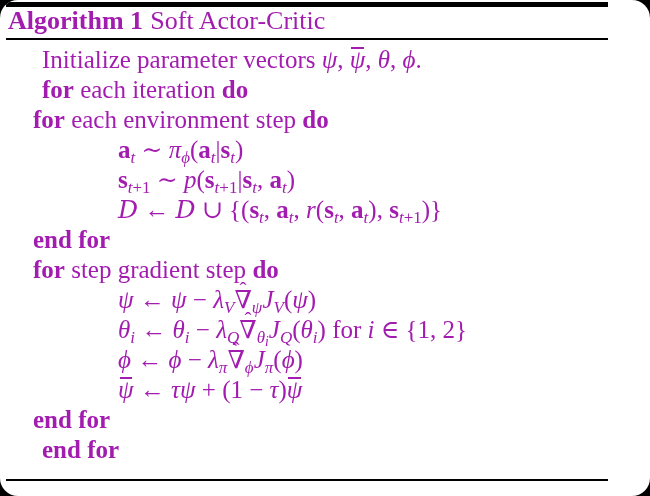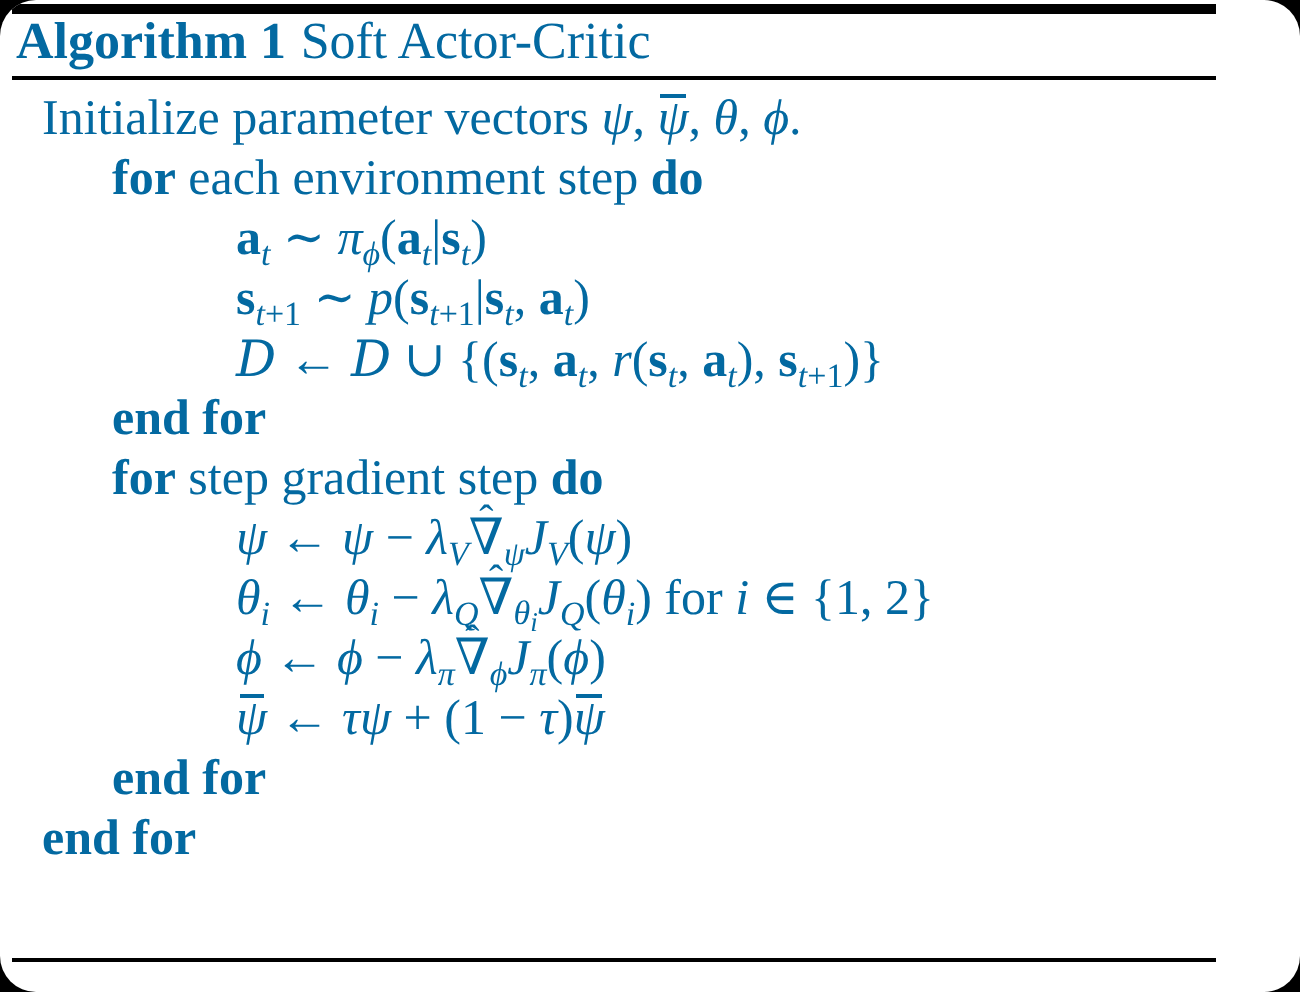--- a/index.html
+++ b/index.html
@@ -32,22 +32,22 @@
   .algo-lines {
     position: absolute;
     left: 0; top: 45px; right: 0;
   }
   .algo-line {
     height: 30px;
     line-height: 30px;
     font-size: 25px;
     white-space: nowrap;
   }
-  .indent-0 { padding-left: 21px; }
-  .indent-1 { padding-left: 56px; }
+  .indent-0 { padding-left: 42px; }
+  .indent-1 { padding-left: 33px; }
   .indent-2 { padding-left: 118px; }
 
   .tok-kw  { font-weight: bold; }
   .tok-text, .tok-mn, .tok-mo { font-style: normal; }
   .tok-mi  { font-style: italic; }
   .tok-mb  { font-weight: bold; font-style: normal; }
   .tok-cal { font-style: italic; font-family: "DejaVu Serif", serif; }
 
   sub {
     font-size: 68%;
@@ -72,28 +72,29 @@
     top: 0.02em;
     left: 10%; right: 8%;
     height: 0;
     font-size: 0;
     border-top: 2px solid currentColor;
   }
 </style>
 </head>
 <body style="background: rgb(0, 0, 0);">
 
-<div class="paper" style="background: rgb(255, 255, 255); color: #0369a1;">
+<div class="paper" style="background: rgb(255, 255, 255); color: #a21caf;">
   <div class="rule rule-top" style="background: rgb(0, 0, 0);"></div>
   <div class="algo-title">
     <span class="label">Algorithm 1</span><span class="name">Soft Actor-Critic</span>
   </div>
   <div class="rule rule-mid" style="background: rgb(0, 0, 0);"></div>
   <div class="algo-lines">
       <div class="algo-line indent-0"><span class="tok tok-text">Initialize parameter vectors </span><span class="tok tok-mi">ψ</span><span class="tok tok-mn">, </span><span class="tok tok-mi acc-wrap"><span class="acc acc-bar"></span><span>ψ</span></span><span class="tok tok-mn">, </span><span class="tok tok-mi">θ</span><span class="tok tok-mn">, </span><span class="tok tok-mi">ϕ</span><span class="tok tok-mn">.</span></div>
+      <div class="algo-line indent-0"><span class="tok tok-kw">for</span><span class="tok tok-text"> each iteration </span><span class="tok tok-kw">do</span></div>
       <div class="algo-line indent-1"><span class="tok tok-kw">for</span><span class="tok tok-text"> each environment step </span><span class="tok tok-kw">do</span></div>
       <div class="algo-line indent-2"><span class="tok tok-mb">a</span><sub class="tok tok-sub">t</sub><span class="tok tok-mo"> ∼ </span><span class="tok tok-mi">π</span><sub class="tok tok-sub">ϕ</sub><span class="tok tok-mn">(</span><span class="tok tok-mb">a</span><sub class="tok tok-sub">t</sub><span class="tok tok-mn">|</span><span class="tok tok-mb">s</span><sub class="tok tok-sub">t</sub><span class="tok tok-mn">)</span></div>
       <div class="algo-line indent-2"><span class="tok tok-mb">s</span><sub class="tok tok-sub"><span class="tok tok-mi">t</span><span class="tok tok-mn">+1</span></sub><span class="tok tok-mo"> ∼ </span><span class="tok tok-mi">p</span><span class="tok tok-mn">(</span><span class="tok tok-mb">s</span><sub class="tok tok-sub"><span class="tok tok-mi">t</span><span class="tok tok-mn">+1</span></sub><span class="tok tok-mn">|</span><span class="tok tok-mb">s</span><sub class="tok tok-sub">t</sub><span class="tok tok-mn">, </span><span class="tok tok-mb">a</span><sub class="tok tok-sub">t</sub><span class="tok tok-mn">)</span></div>
       <div class="algo-line indent-2"><span class="tok tok-cal">D</span><span class="tok tok-mo"> ← </span><span class="tok tok-cal">D</span><span class="tok tok-mo"> ∪ </span><span class="tok tok-mn">{(</span><span class="tok tok-mb">s</span><sub class="tok tok-sub">t</sub><span class="tok tok-mn">, </span><span class="tok tok-mb">a</span><sub class="tok tok-sub">t</sub><span class="tok tok-mn">, </span><span class="tok tok-mi">r</span><span class="tok tok-mn">(</span><span class="tok tok-mb">s</span><sub class="tok tok-sub">t</sub><span class="tok tok-mn">, </span><span class="tok tok-mb">a</span><sub class="tok tok-sub">t</sub><span class="tok tok-mn">)</span><span class="tok tok-mn">, </span><span class="tok tok-mb">s</span><sub class="tok tok-sub"><span class="tok tok-mi">t</span><span class="tok tok-mn">+1</span></sub><span class="tok tok-mn">)}</span></div>
       <div class="algo-line indent-1"><span class="tok tok-kw">end for</span></div>
       <div class="algo-line indent-1"><span class="tok tok-kw">for</span><span class="tok tok-text"> step gradient step </span><span class="tok tok-kw">do</span></div>
       <div class="algo-line indent-2"><span class="tok tok-mi">ψ</span><span class="tok tok-mo"> ← </span><span class="tok tok-mi">ψ</span><span class="tok tok-mo"> − </span><span class="tok tok-mi">λ</span><sub class="tok tok-sub">V</sub><span class="tok tok-mn acc-wrap"><span class="acc">ˆ</span><span>∇</span></span><sub class="tok tok-sub">ψ</sub><span class="tok tok-mi">J</span><sub class="tok tok-sub">V</sub><span class="tok tok-mn">(</span><span class="tok tok-mi">ψ</span><span class="tok tok-mn">)</span></div>
       <div class="algo-line indent-2"><span class="tok tok-mi">θ</span><sub class="tok tok-sub">i</sub><span class="tok tok-mo"> ← </span><span class="tok tok-mi">θ</span><sub class="tok tok-sub">i</sub><span class="tok tok-mo"> − </span><span class="tok tok-mi">λ</span><sub class="tok tok-sub">Q</sub><span class="tok tok-mn acc-wrap"><span class="acc">ˆ</span><span>∇</span></span><sub class="tok tok-sub"><span class="tok tok-mi">θ</span><sub class="tok tok-sub">i</sub></sub><span class="tok tok-mi">J</span><sub class="tok tok-sub">Q</sub><span class="tok tok-mn">(</span><span class="tok tok-mi">θ</span><sub class="tok tok-sub">i</sub><span class="tok tok-mn">)</span><span class="tok tok-text"> for </span><span class="tok tok-mi">i</span><span class="tok tok-mo"> ∈ </span><span class="tok tok-mn">{1, 2}</span></div>
       <div class="algo-line indent-2"><span class="tok tok-mi">ϕ</span><span class="tok tok-mo"> ← </span><span class="tok tok-mi">ϕ</span><span class="tok tok-mo"> − </span><span class="tok tok-mi">λ</span><sub class="tok tok-sub">π</sub><span class="tok tok-mn acc-wrap"><span class="acc">ˆ</span><span>∇</span></span><sub class="tok tok-sub">ϕ</sub><span class="tok tok-mi">J</span><sub class="tok tok-sub">π</sub><span class="tok tok-mn">(</span><span class="tok tok-mi">ϕ</span><span class="tok tok-mn">)</span></div>
       <div class="algo-line indent-2"><span class="tok tok-mi acc-wrap"><span class="acc acc-bar"></span><span>ψ</span></span><span class="tok tok-mo"> ← </span><span class="tok tok-mi">τ</span><span class="tok tok-mi">ψ</span><span class="tok tok-mo"> + </span><span class="tok tok-mn">(1</span><span class="tok tok-mo"> − </span><span class="tok tok-mi">τ</span><span class="tok tok-mn">)</span><span class="tok tok-mi acc-wrap"><span class="acc acc-bar"></span><span>ψ</span></span></div>

